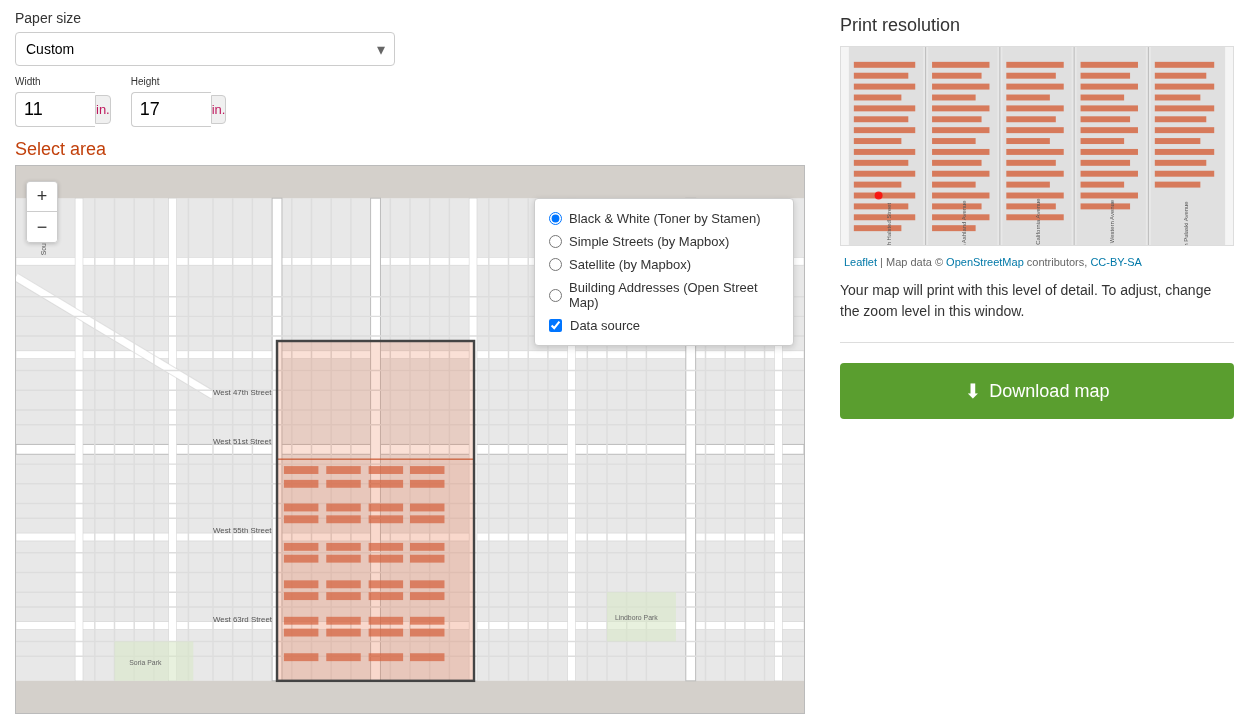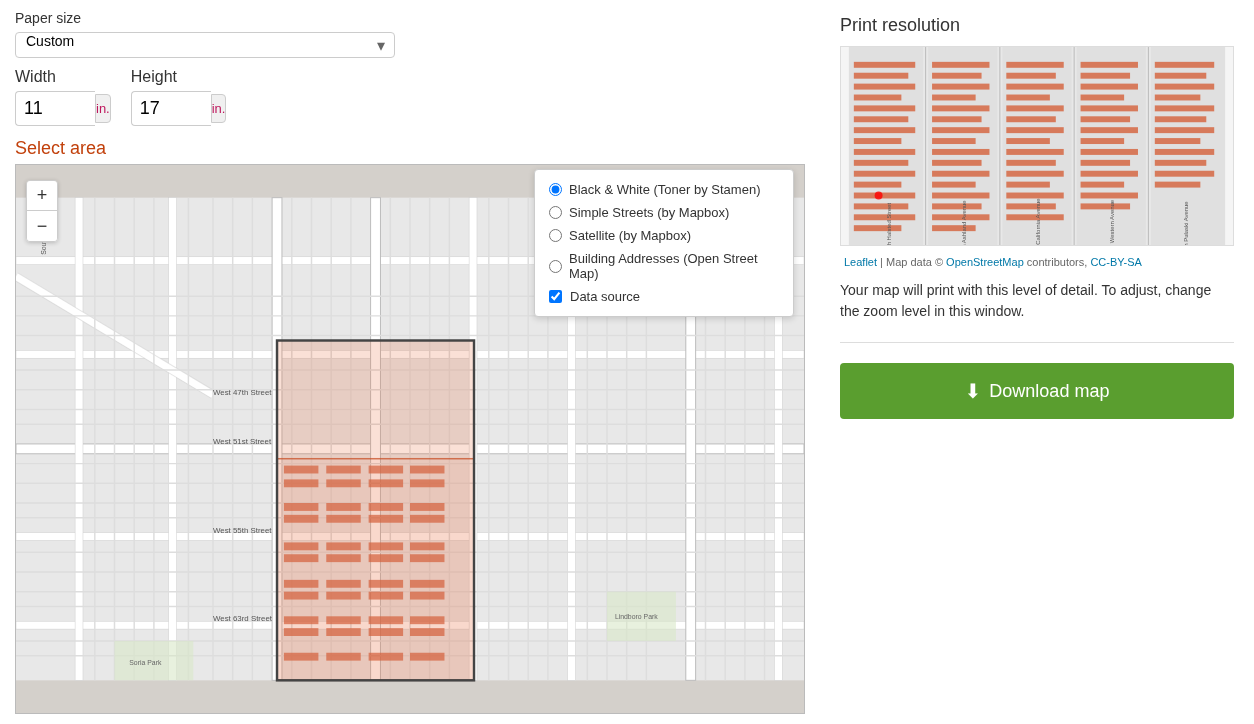--- a/index.html
+++ b/index.html
@@ -55,21 +55,21 @@
 
     .select-wrapper {
       position: relative;
       display: inline-block;
     }
 
     .select-wrapper select {
       appearance: none;
       -webkit-appearance: none;
       width: 380px;
-      padding: 0 30px 8px 10px;
+      padding: 8px 30px 8px 10px;
       font-size: 14px;
       border: 1px solid #ccc;
       border-radius: 4px;
       background: #fff;
       cursor: pointer;
     }
 
     .select-wrapper::after {
       content: '▾';
       position: absolute;
@@ -91,21 +91,21 @@
       margin-bottom: 12px;
     }
 
     .dim-group {
       display: flex;
       flex-direction: column;
       gap: 5px;
     }
 
     .dim-group label {
-      font-size: 16px;
+      font-size: 10px;
       color: #333;
     }
 
     .dim-input-row {
       display: flex;
       flex-direction: row;
       align-items: center;
     }
 
     .dim-input-row input[type="number"] {
@@ -136,21 +136,21 @@
     .map-container {
       position: relative;
       flex: 1;
       background: #d4d0cb;
       overflow: hidden;
       border: 1px solid #bbb;
     }
 
     .map-overlay-panel {
       position: absolute;
-      top: 4px;
+      top: 32px;
       right: 10px;
       background: white;
       border: 1px solid #ccc;
       border-radius: 4px;
       padding: 12px 14px;
       width: 260px;
       box-shadow: 0 2px 6px rgba(0,0,0,0.15);
       z-index: 10;
     }
 

